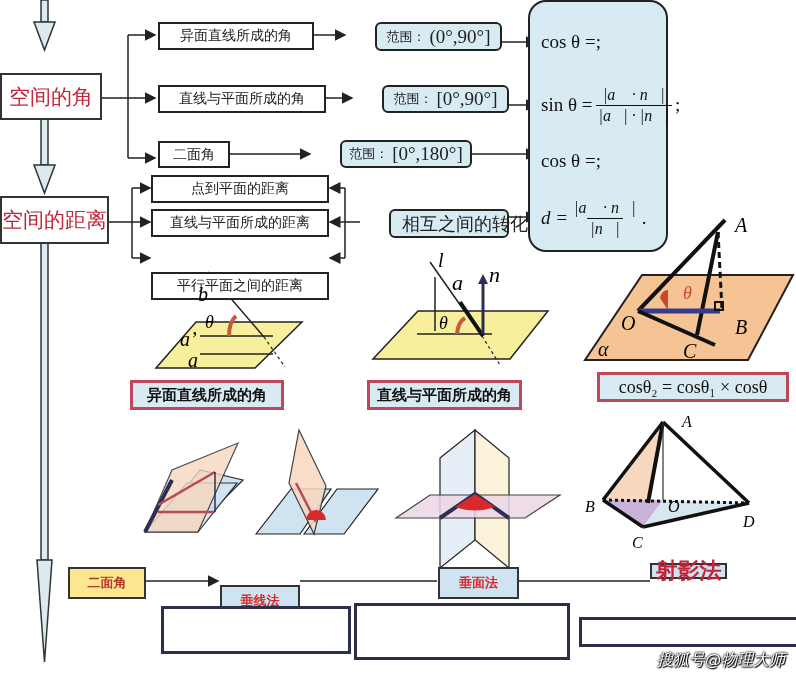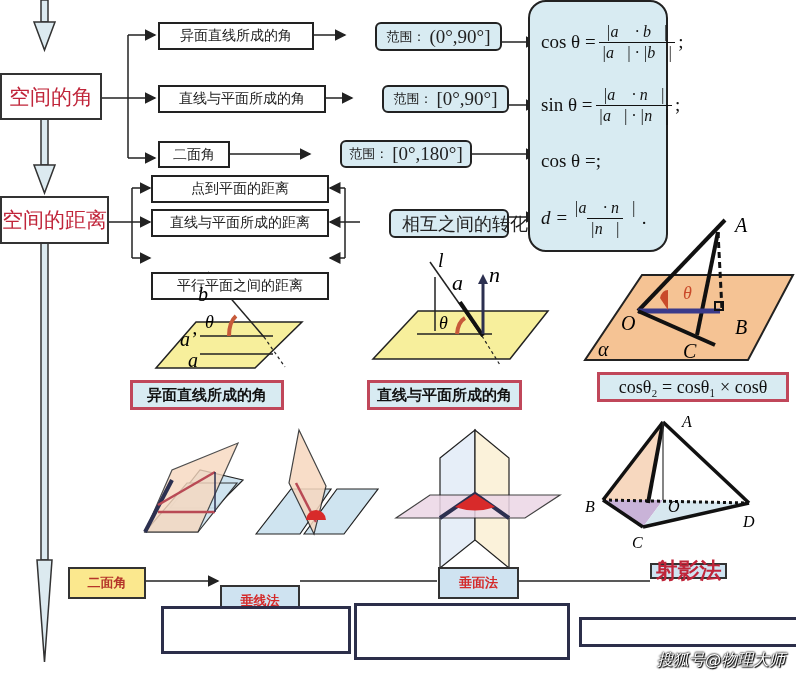--- a/index.html
+++ b/index.html
@@ -179,24 +179,20 @@
 <div class="abs box" style="left:151px;top:232px;width:178px;height:28px;margin-top:40px;">
     <span>平行平面之间的距离</span>
   </div>
 <div class="abs range" style="left:361px;top:209px;width:120px;height:29px;font-size:18px;padding-left:32px;">
     <span>相互之间的转化</span>
   </div>
 
 <div class="abs formula-panel" style="left:528px;top:0;width:140px;height:252px;"></div>
 <div class="abs frm" style="left:541px;top:14px;height:56px;">
   <span>cos θ =</span>
-  <span class="frac">
-      <span class="num">|a⃗ · b⃗|</span>
-      <span class="den">|a⃗| · |b⃗|</span>
-    </span>
   <span>;</span>
 </div>
 <div class="abs frm" style="left:541px;top:78px;height:54px;">
   <span>sin θ =</span>
   <span class="frac">
       <span class="num">|a⃗ · n⃗|</span>
       <span class="den">|a⃗| · |n⃗|</span>
     </span>
   <span>;</span>
 </div>

